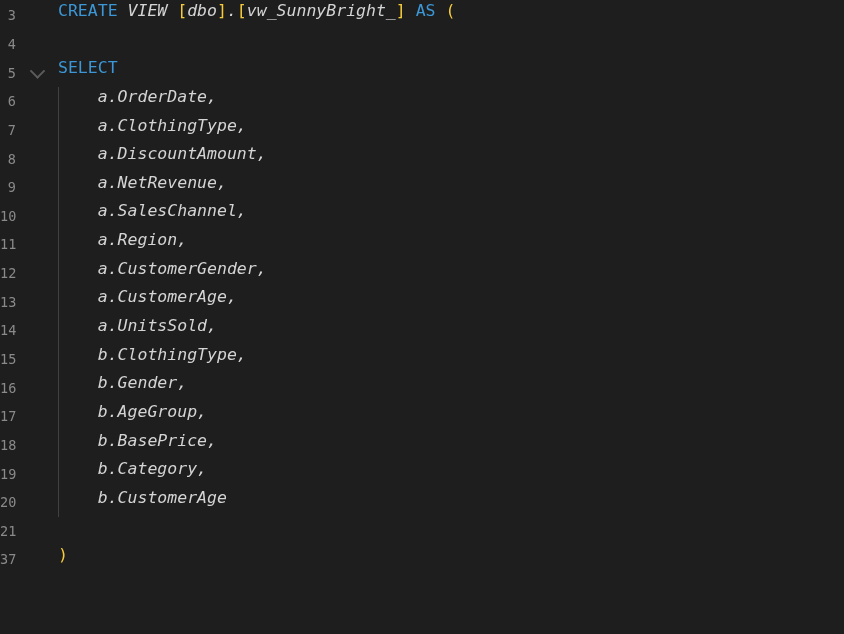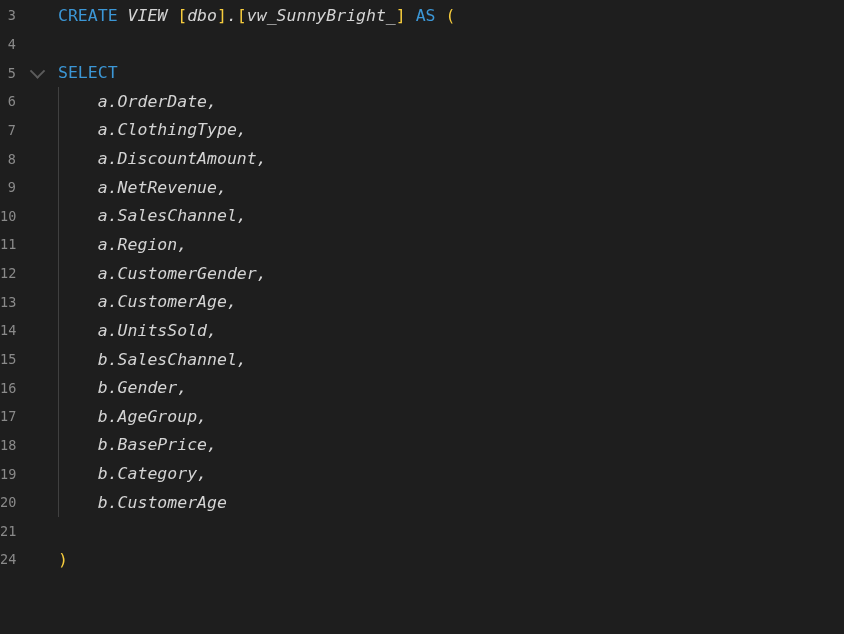--- a/index.html
+++ b/index.html
@@ -32,21 +32,21 @@
   }
   .chevron{
     width:9px;height:9px;
     border-left:2px solid var(--chev);
     border-bottom:2px solid var(--chev);
     transform:rotate(-45deg) translate(1px,-1px);
     display:none;
   }
   .code{
     flex:1;height:100%;position:relative;
-    display:flex;align-items:center;
+    display:flex;align-items:flex-start;
     white-space:pre;color:var(--plain);
   }
   .code.guide::before{
     content:"";position:absolute;left:0;top:0;height:100%;width:1px;
     background:var(--guide);
   }
   .tok-keyword{color:var(--kw);}
   .tok-plain{color:var(--plain);font-style:italic;}
   .tok-bracket{color:var(--br);}
 </style>
@@ -136,21 +136,21 @@
     <span class="fold">
       
     </span>
     <span class="code guide"><span class="tok-plain">    a.UnitsSold,</span></span>
   </div>
     <div class="row">
     <span class="ln">15</span>
     <span class="fold">
       
     </span>
-    <span class="code guide"><span class="tok-plain">    b.SalesChannel,</span></span>
+    <span class="code guide"><span class="tok-plain">    b.ClothingType,</span></span>
   </div>
     <div class="row">
     <span class="ln">16</span>
     <span class="fold">
       
     </span>
     <span class="code guide"><span class="tok-plain">    b.Gender,</span></span>
   </div>
     <div class="row">
     <span class="ln">17</span>
@@ -181,19 +181,19 @@
     <span class="code guide"><span class="tok-plain">    b.CustomerAge</span></span>
   </div>
     <div class="row">
     <span class="ln">21</span>
     <span class="fold">
       
     </span>
     <span class="code"></span>
   </div>
     <div class="row">
-    <span class="ln">24</span>
+    <span class="ln">37</span>
     <span class="fold">
       
     </span>
     <span class="code"><span class="tok-bracket">)</span></span>
   </div>
   </div>
 
 </body></html>

